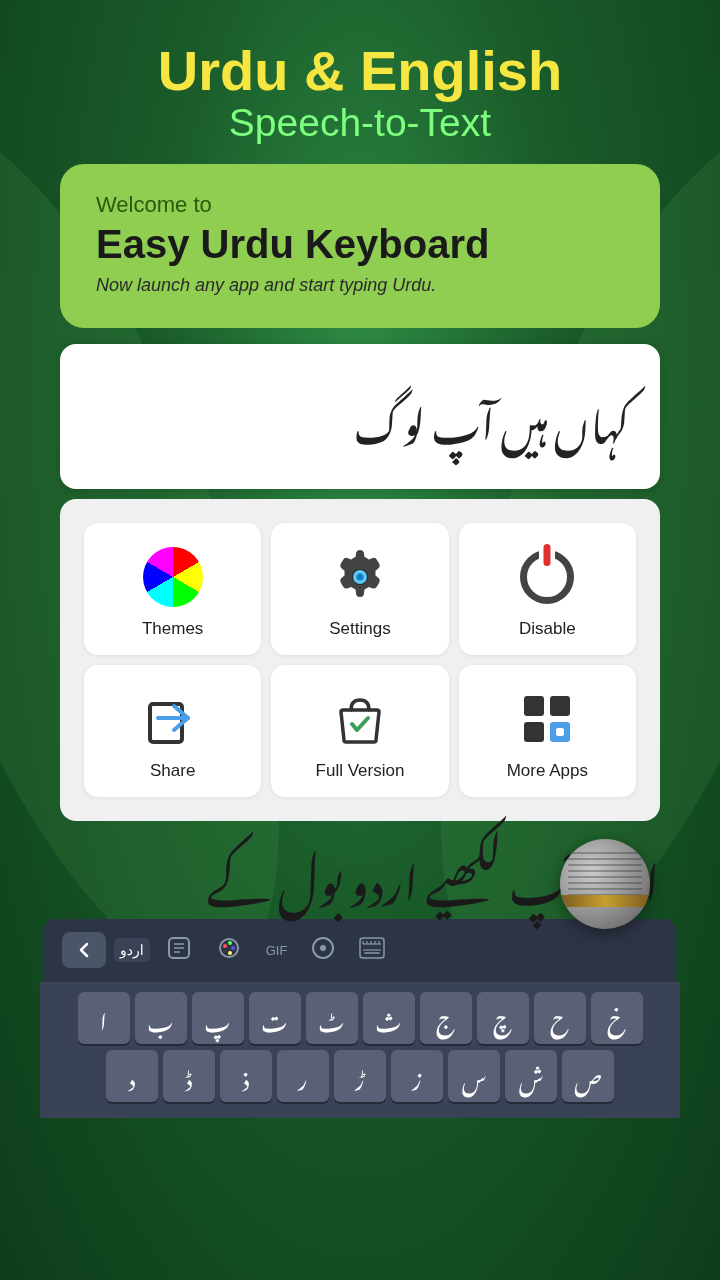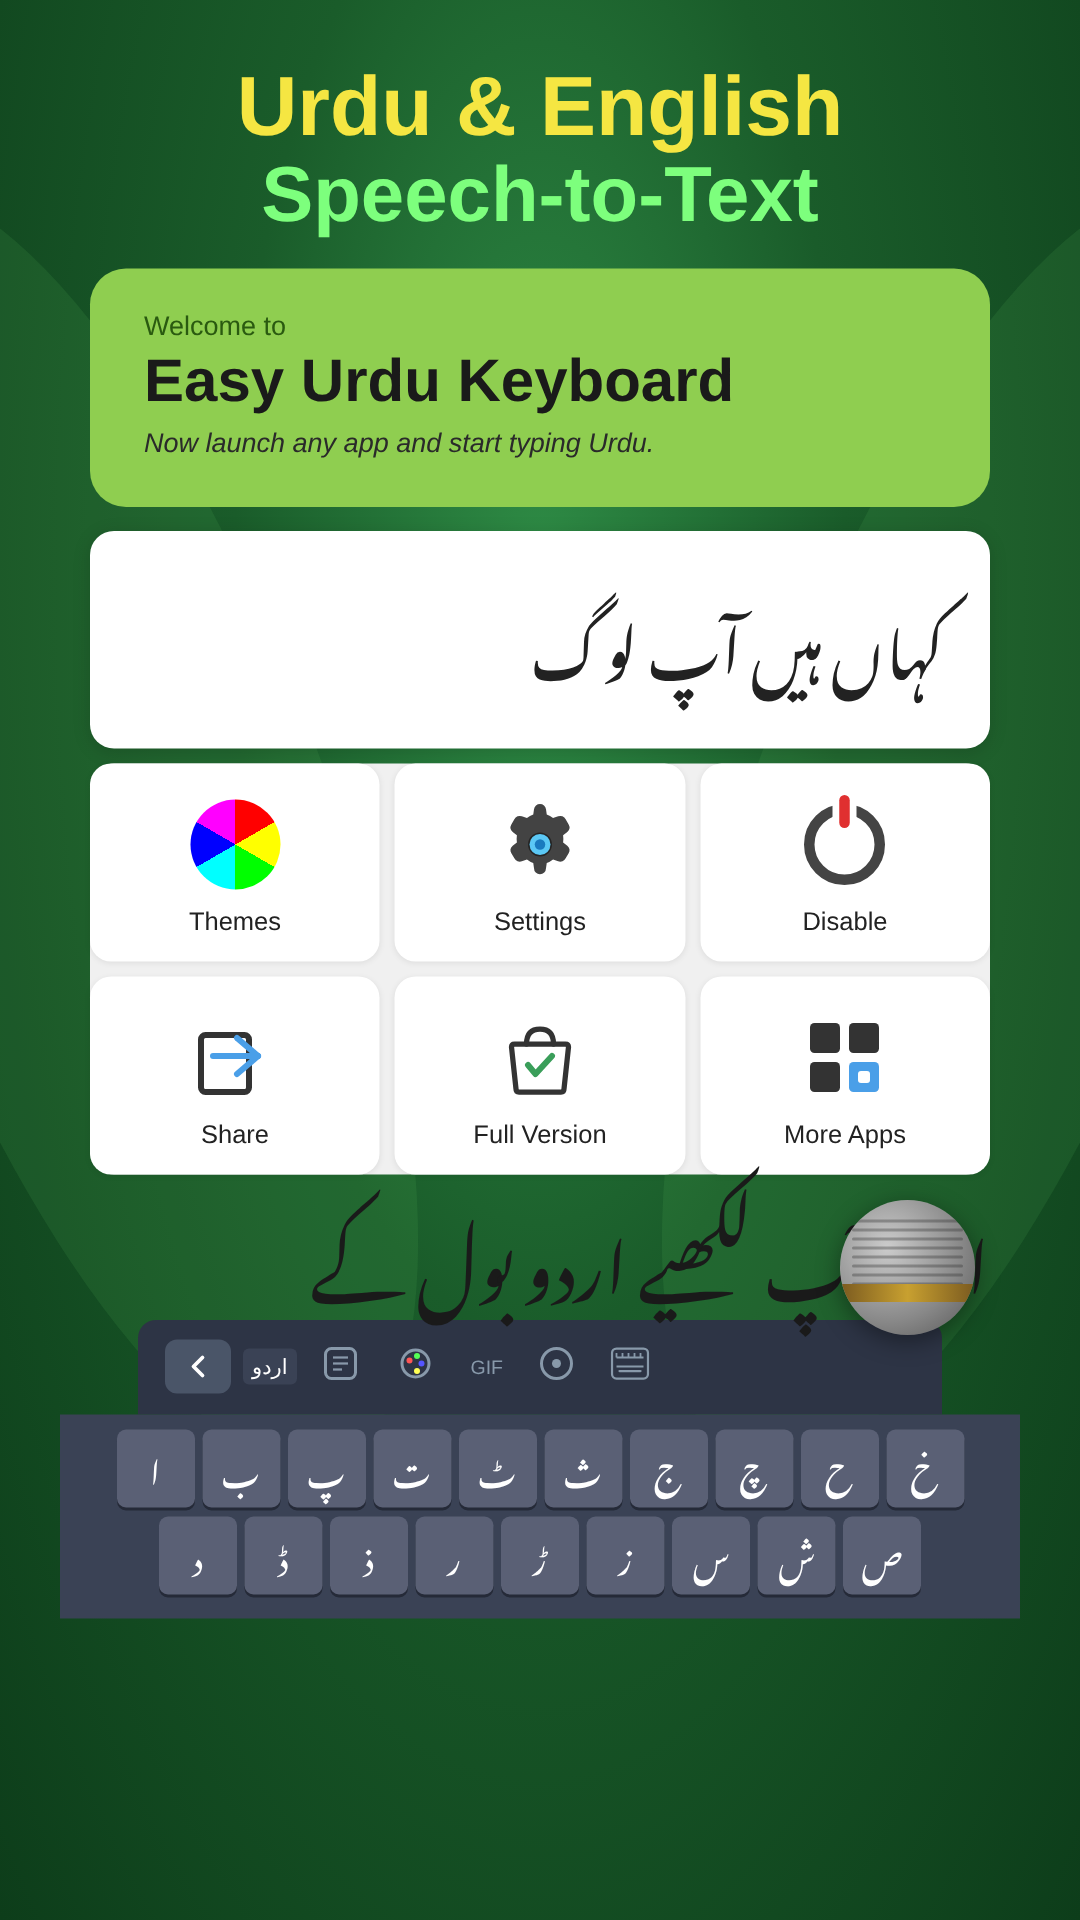--- a/index.html
+++ b/index.html
@@ -66,36 +66,36 @@
     }
 
     .hero-title .line1 {
       font-size: 56px;
       font-weight: 700;
       color: #f5e642;
       line-height: 1.1;
     }
 
     .hero-title .line2 {
-      font-size: 52px;
-      font-weight: 700;
+      font-size: 39px;
+      font-weight: 400;
       color: #7dff7d;
       line-height: 1.1;
     }
 
     .welcome-card {
       width: 600px;
       background: #8fce50;
       border-radius: 24px;
       padding: 28px 36px 32px 36px;
       margin-bottom: 16px;
     }
 
     .welcome-card .welcome-to {
-      font-size: 18px;
+      font-size: 22px;
       color: #2a5a10;
       margin-bottom: 4px;
     }
 
     .welcome-card .app-name {
       font-size: 40px;
       font-weight: 900;
       color: #1a1a1a;
       margin-bottom: 8px;
     }
@@ -120,21 +120,21 @@
       font-size: 42px;
       color: #222;
       direction: rtl;
       font-family: 'Noto Nastaliq Urdu', Arial, sans-serif;
     }
 
     .grid-container {
       width: 600px;
       background: #f0f0f0;
       border-radius: 16px;
-      padding: 0;
+      padding: 24px;
       display: grid;
       grid-template-columns: 1fr 1fr 1fr;
       gap: 10px;
       margin-bottom: 10px;
       text-align: right;
     }
 
     .grid-item {
       background: #fff;
       border-radius: 14px;
@@ -291,21 +291,21 @@
       justify-content: center;
     }
 
     .mic-line {
       height: 2px;
       background: rgba(50,50,50,0.35);
       border-radius: 1px;
     }
 
     .keyboard-toolbar {
-      width: 536px;
+      width: 632px;
       background: #2d3445;
       border-radius: 12px 12px 0 0;
       padding: 12px 18px;
       display: flex;
       align-items: center;
       gap: 8px;
     }
 
     .toolbar-back {
       background: #4a5568;

